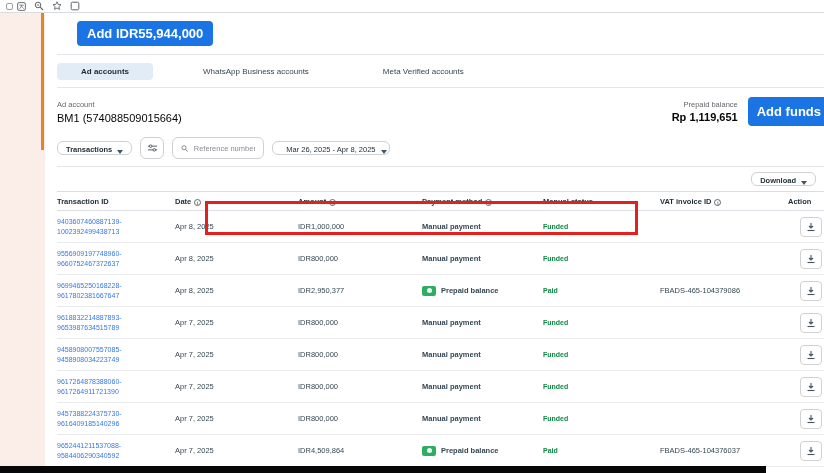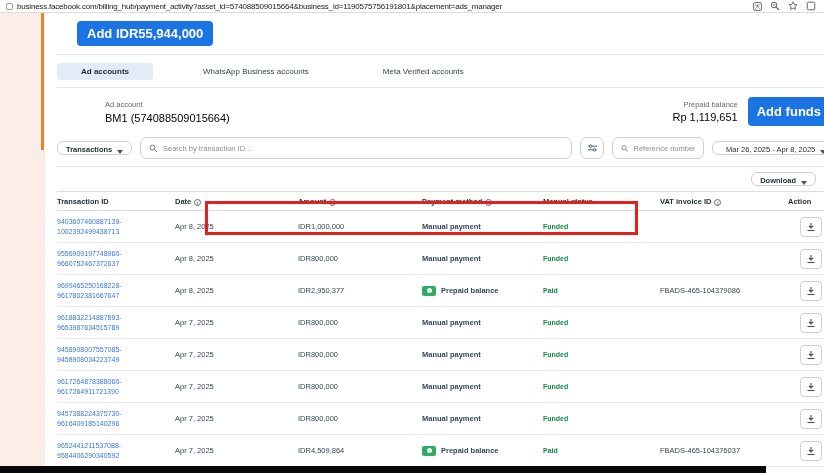--- a/index.html
+++ b/index.html
@@ -22,26 +22,26 @@
   .content { position:absolute; top:13px; left:45px; right:0; bottom:0; background:#fff; padding-left:12px; }
 
   .add-section { padding:8px 0 8px 20px; border-bottom:1px solid #e4e6eb; }
   .btn-blue { background:#1b74e4; color:#fff; border:none; border-radius:4px; font-weight:bold;
     font-size:13px; padding:5px 10px; cursor:pointer; font-family:inherit; }
 
   .tabs-row { display:flex; align-items:center; gap:26px; padding:8px 0 7px 0; border-bottom:1px solid #e4e6eb; }
   .tab { font-size:8px; color:#344854; padding:4px 24px; border-radius:4px; cursor:pointer; white-space:nowrap; }
   .tab.active { background:#e1ecf7; color:#1c2b33; font-weight:bold; }
 
-  .account-row { display:flex; align-items:center; padding:9px 0 8px 0;margin-left:48px; }
+  .account-row { display:flex; align-items:center; padding:9px 0 8px 0; }
   .acct-label { font-size:7.5px; color:#65676b; margin-bottom:3px; }
   .acct-name { font-size:11px; font-weight:normal; color:#050505; }
   .balance-block { margin-left:auto; text-align:right; padding-right:10px; }
   .balance-label { font-size:7.5px; color:#65676b; margin-bottom:2px; }
-  .balance-value { font-size:11px; font-weight:normal; color:#050505; }
+  .balance-value { font-size:11px; font-weight:bold; color:#050505; }
   .add-funds { margin-right:-6px; white-space:nowrap; padding:7px 9px; border-radius:4px; }
 
   .filter-row { display:flex; align-items:center; gap:8px; padding:3px 0 7px 0; border-bottom:1px solid #e4e6eb; }
   .pill { display:flex; align-items:flex-end; gap:5px; border:1px solid #ced0d4; border-radius:6px;
     background:#fff; height:14px; padding:0 8px; font-size:7.5px; color:#1c2b33; cursor:pointer; white-space:nowrap; }
   .pill b { font-weight:bold; }
   .caret { width:0; height:0; border-left:3px solid transparent; border-right:3px solid transparent; border-top:4px solid #445460; }
   .search-box { flex:1 1 auto; display:flex; align-items:center; gap:5px; border:1px solid #ced0d4;
     border-radius:6px; height:22px; padding:0 8px; background:#fff; }
   .search-box input { border:none; outline:none; font-size:7.5px; color:#1c2b33; width:100%; font-family:inherit; background:transparent; }
@@ -77,21 +77,20 @@
     border:3px solid #e3201b; z-index:6; pointer-events:none; }
   .bottom-bar { position:absolute; left:0; bottom:0; width:766px; height:7px; background:#070707; z-index:7; }
 </style>
 </head>
 <body>
 
 <div class="screen">
 
   <div class="browser-bar">
     <span class="site-icon"></span>
-    <span class="url-text">business.facebook.com/billing_hub/payment_activity?asset_id=574088509015664&amp;business_id=1190575756191801&amp;placement=ads_manager</span>
     <span class="bar-icons">
       <span>
         <svg width="9" height="9" viewBox="0 0 10 10">
             <rect x="0.7" y="0.7" width="8.6" height="8.6" rx="1.5" fill="none" stroke="#5f6368" stroke-width="1"></rect>
             <path d="M2.5 3.5h5M5 3.5v1c-.5 1.5-1.5 2.5-2.5 3M5 4.5c.5 1.2 1.5 2.2 2.5 2.8" fill="none" stroke="#5f6368" stroke-width="0.8"></path>
           </svg>
       </span>
       <span>
         <svg width="10" height="10" viewBox="0 0 10 10">
             <circle cx="4" cy="4" r="2.8" fill="none" stroke="#5f6368" stroke-width="1"></circle>
@@ -137,27 +136,20 @@
         <div class="balance-value">Rp 1,119,651</div>
       </div>
       <button class="btn-blue add-funds">Add funds</button>
     </div>
 
     <div class="filter-row">
       <span class="pill">
         <b>Transactions</b>
         <span class="caret"></span>
       </span>
-      <span class="search-box">
-        <svg width="9" height="9" viewBox="0 0 10 10">
-            <circle cx="4" cy="4" r="2.8" fill="none" stroke="#65676b" stroke-width="1"></circle>
-            <line x1="6.2" y1="6.2" x2="9" y2="9" stroke="#65676b" stroke-width="1.1"></line>
-          </svg>
-        <input placeholder="Search by transaction ID..." style="">
-      </span>
       <span class="icon-btn">
         <svg width="11" height="10" viewBox="0 0 12 10">
             <line x1="1" y1="3" x2="11" y2="3" stroke="#445460" stroke-width="1"></line>
             <circle cx="4" cy="3" r="1.4" fill="#fff" stroke="#445460" stroke-width="1"></circle>
             <line x1="1" y1="7" x2="11" y2="7" stroke="#445460" stroke-width="1"></line>
             <circle cx="8" cy="7" r="1.4" fill="#fff" stroke="#445460" stroke-width="1"></circle>
           </svg>
       </span>
       <span class="search-box ref-box">
         <svg width="9" height="9" viewBox="0 0 10 10">

